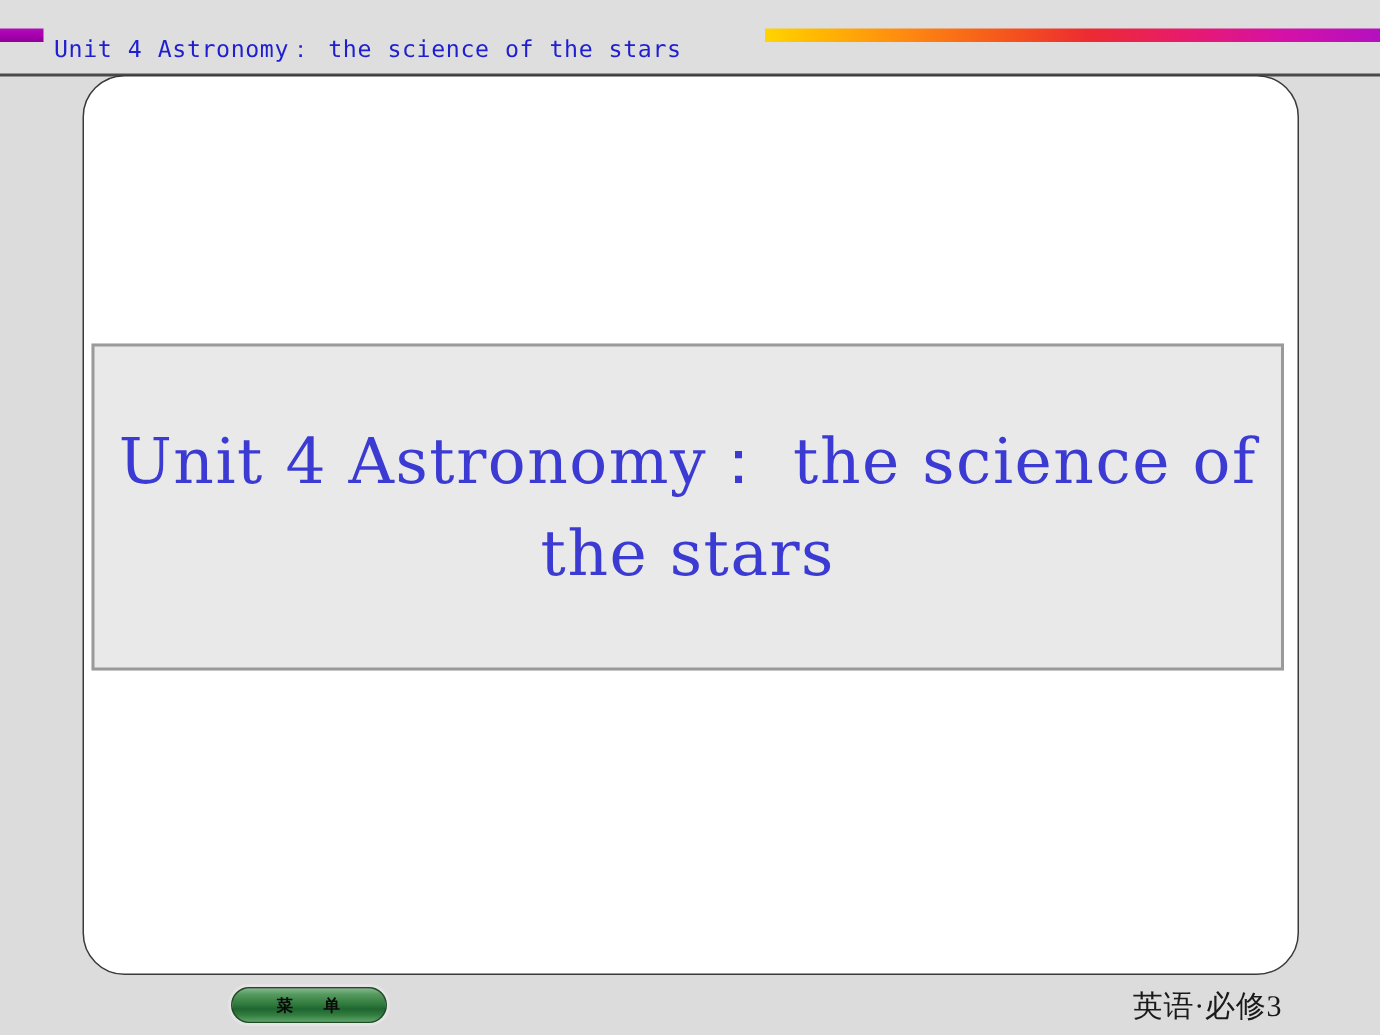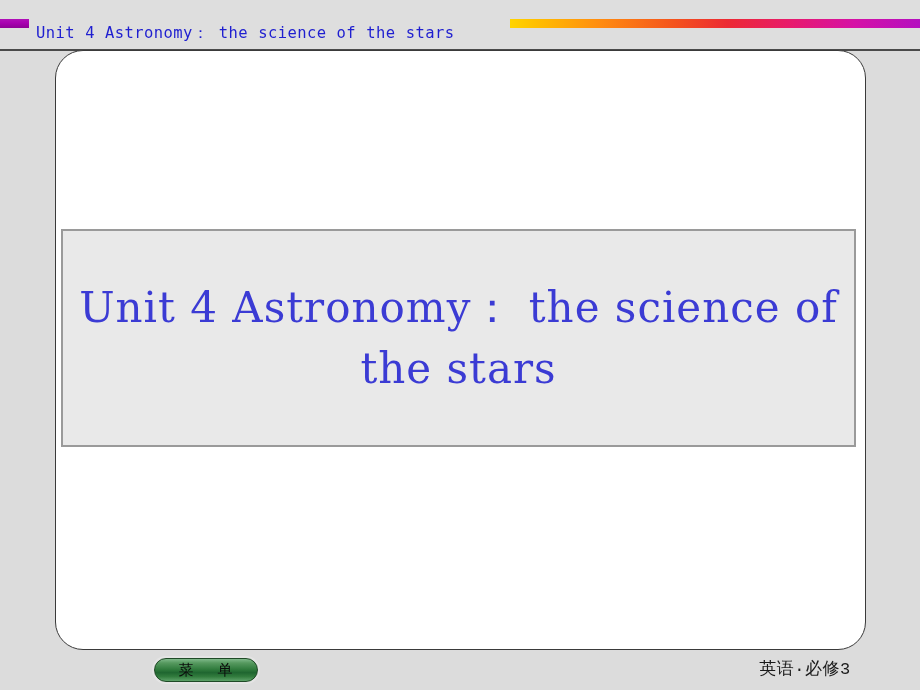--- a/index.html
+++ b/index.html
@@ -148,35 +148,35 @@
         #327c3e 80%,
         #5da268 100%);
     display: flex;
     align-items: center;
     justify-content: center;
   }
 
   .menu-button-label {
     color: #0b0b0b;
     font-family: "DejaVu Sans", sans-serif;
-    font-size: 15px;
-    font-weight: normal;
+    font-size: 11px;
+    font-weight: bold;
     letter-spacing: 1px;
     white-space: pre;
   }
 
   .footer-note {
     position: absolute;
     left: 700px;
     top: 657px;
     width: 210px;
     text-align: center;
     color: #1a1a1a;
-    font-family: Liberation Mono, monospace;
-    font-size: 17px;
+    font-family: Liberation Serif, serif;
+    font-size: 20px;
     letter-spacing: 0.5px;
     white-space: pre;
   }
 </style>
 </head>
 <body>
 
 <div id="slide">
 
   <div class="header-band"></div>

